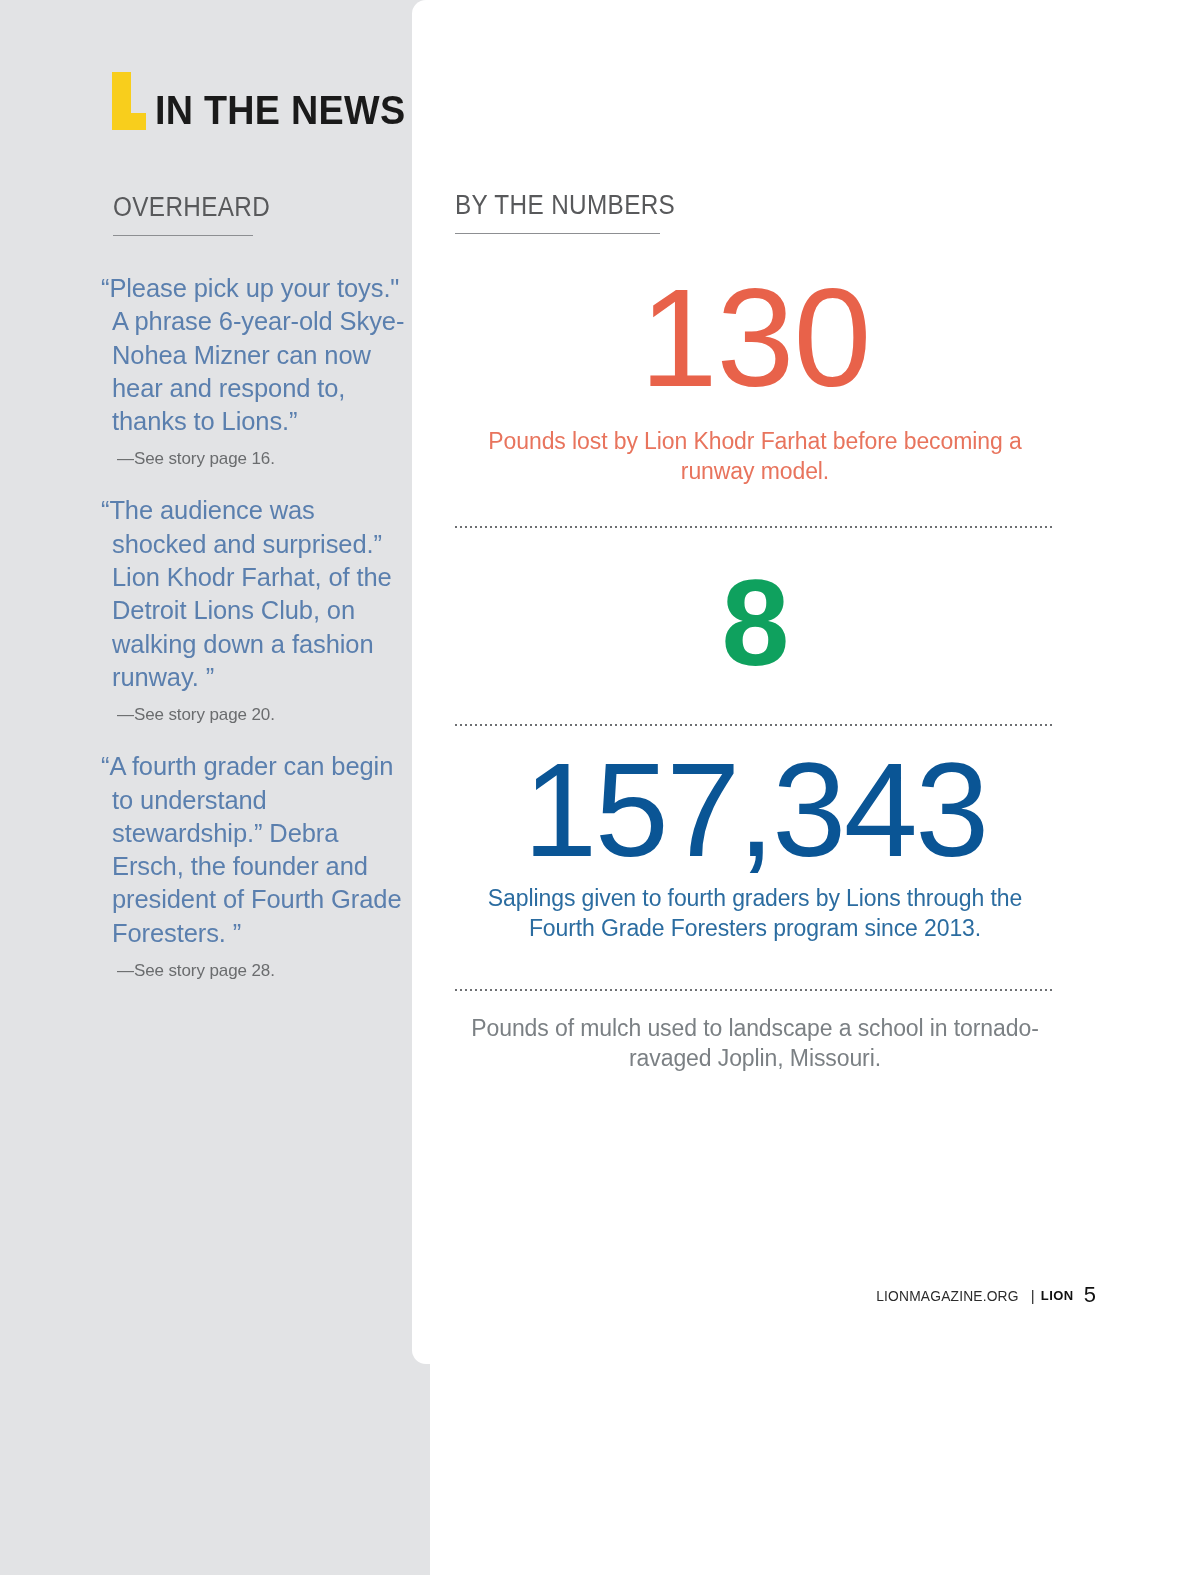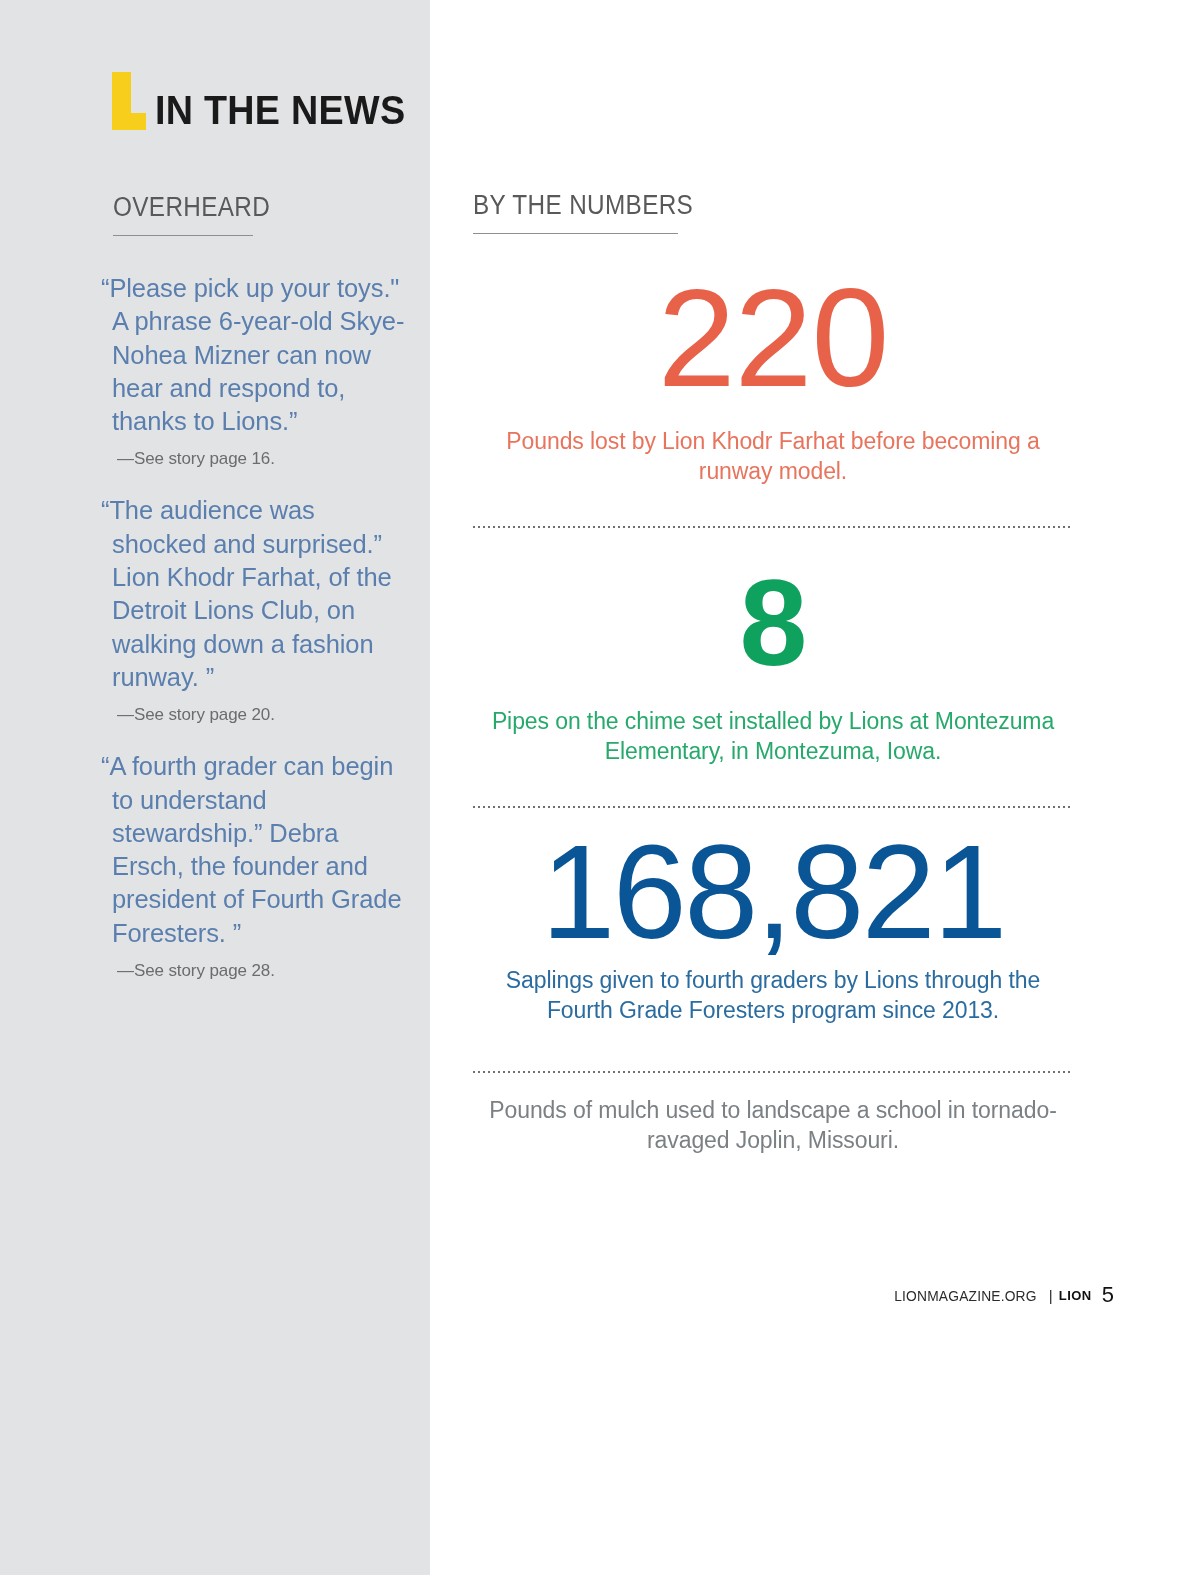--- a/index.html
+++ b/index.html
@@ -123,21 +123,21 @@
     padding-left: 16px;
     font-size: 17px;
     line-height: 22px;
     color: #6a6c6e;
     letter-spacing: -0.1px;
   }
 
   
   .main {
     position: absolute;
-    left: 430px;
+    left: 412px;
     top: 0;
     width: 770px;
     height: 1364px;
     background: #ffffff;
     border-radius: 14px;
   }
 
   #numbers-head-wrap {
     position: absolute;
     left: 43px;
@@ -314,35 +314,34 @@
   <div class="main">
 
     <div id="numbers-head-wrap">
       <div class="section-head">BY THE NUMBERS</div>
       <div class="head-rule"></div>
     </div>
 
     <div class="stats">
 
       <div class="stat stat-1">
-        <div class="stat-number">220</div>
+        <div class="stat-number">130</div>
         <div class="stat-caption">Pounds lost by Lion Khodr Farhat before becoming a runway model.</div>
       </div>
 
       <div class="divider d1"></div>
 
       <div class="stat stat-2">
         <div class="stat-number">8</div>
-        <div class="stat-caption">Pipes on the chime set installed by Lions at Montezuma Elementary, in Montezuma, Iowa.</div>
       </div>
 
       <div class="divider d2"></div>
 
       <div class="stat stat-3">
-        <div class="stat-number">168,821</div>
+        <div class="stat-number">157,343</div>
         <div class="stat-caption">Saplings given to fourth graders by Lions through the Fourth Grade Foresters program since 2013.</div>
       </div>
 
       <div class="divider d3"></div>
 
       <div class="stat stat-4">
         <div class="stat-caption">Pounds of mulch used to landscape a school in tornado-ravaged Joplin, Missouri.</div>
       </div>
 
     </div>

